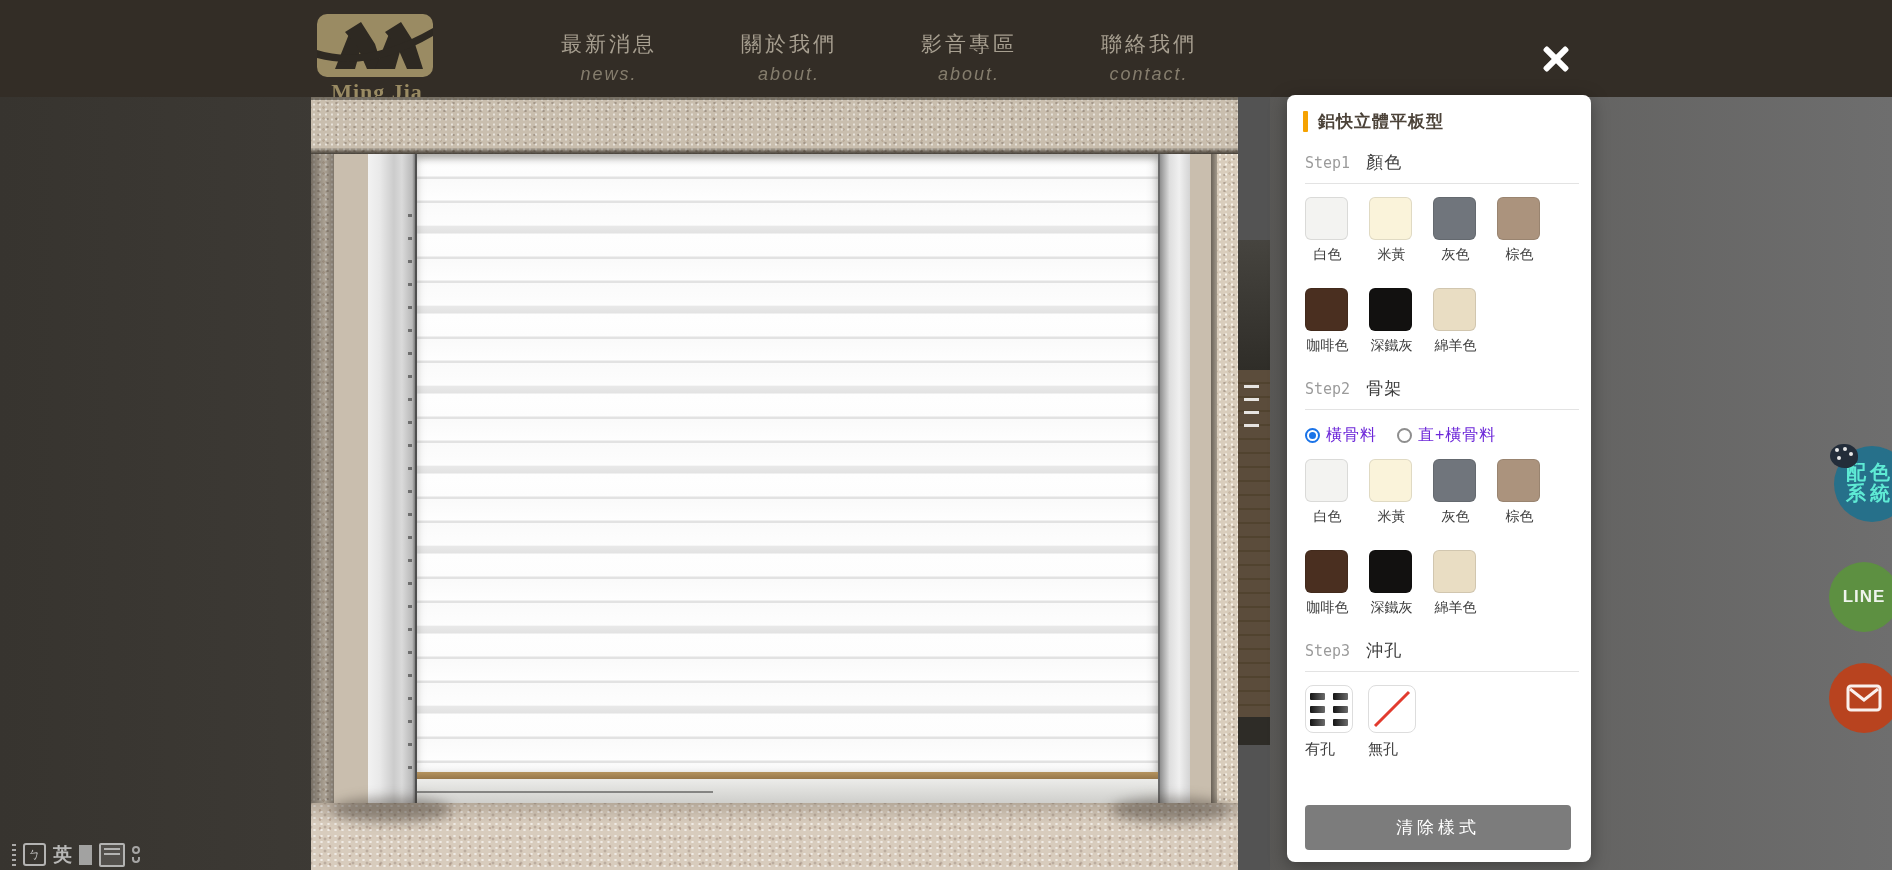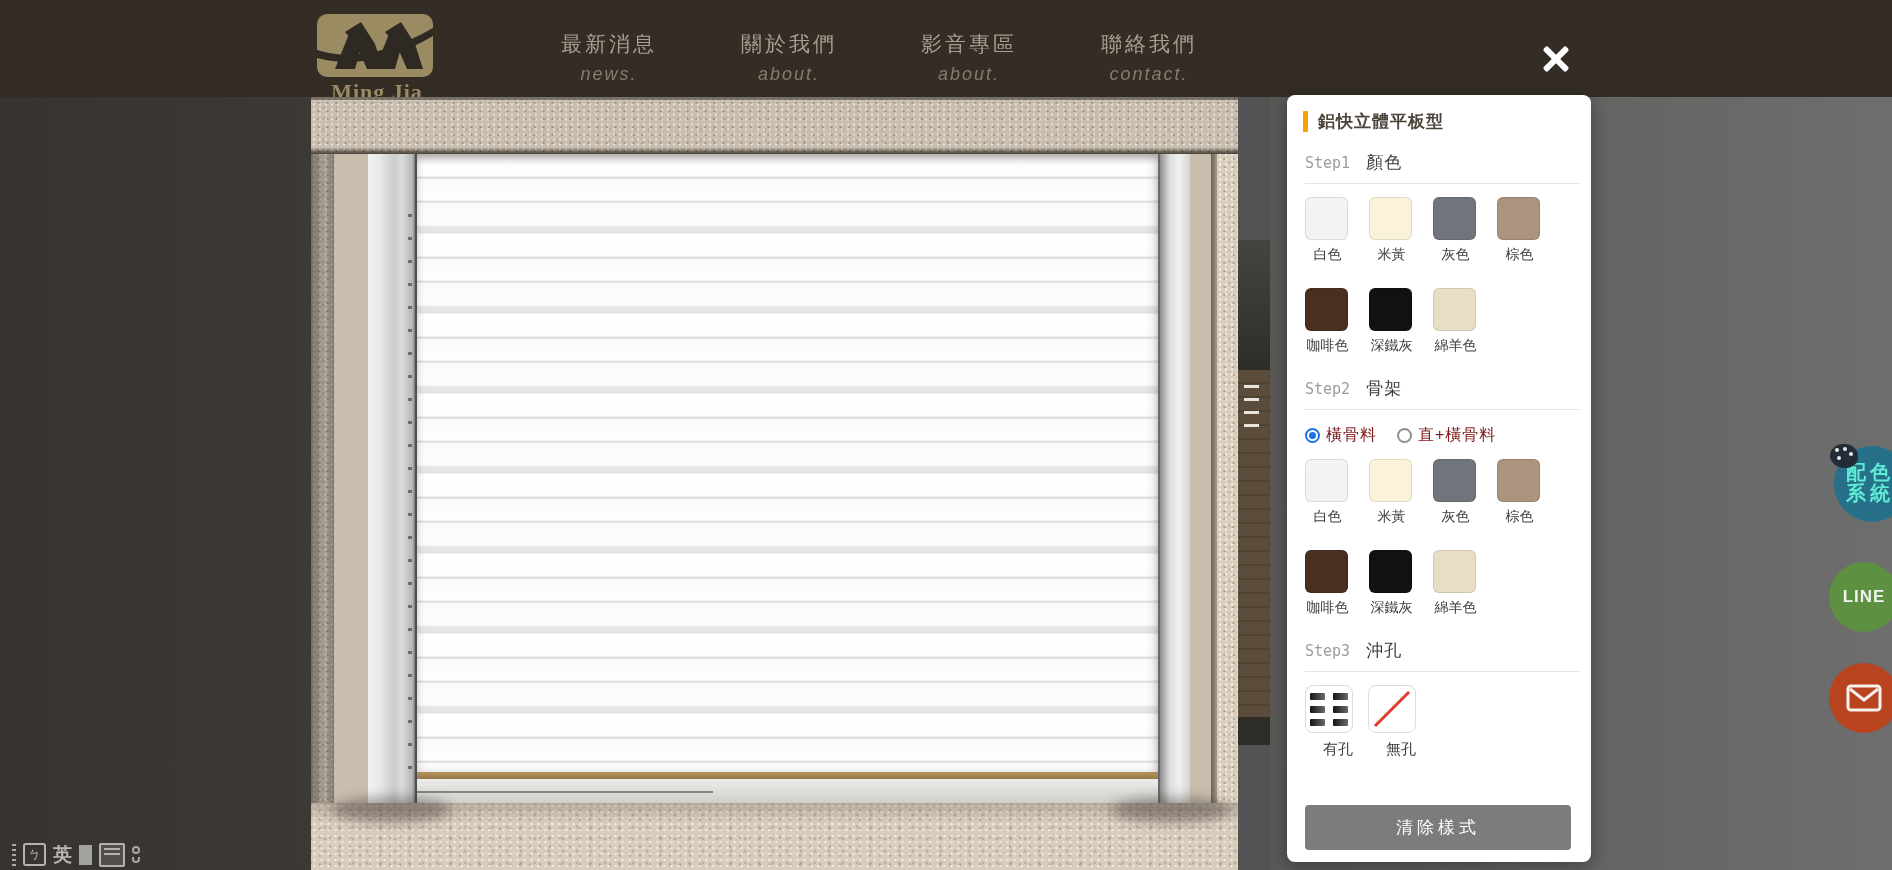--- a/index.html
+++ b/index.html
@@ -78,27 +78,27 @@
   .accent-bar{width:5px;height:21px;border-radius:1px;margin-right:10px;}
   .title-text{font-size:17px;font-weight:bold;color:#4c4339;letter-spacing:1px;}
   .step-head{display:flex;align-items:baseline;margin:18px 18px 0 18px;}
   .step-tag{font-family:"DejaVu Sans Mono",monospace;font-size:15px;color:#9b9b9b;margin-right:16px;}
   .step-label{font-size:17px;color:#3a3a3a;letter-spacing:1px;}
   .divider{height:1px;background:#e3e3e3;margin:9px 12px 0 18px;}
   .swatch-grid{display:grid;grid-template-columns:repeat(4,64px);margin:13px 0 0 18px;row-gap:20px;}
   .swatch-cell{display:flex;flex-direction:column;align-items:flex-start;}
   .swatch{width:43px;height:43px;border-radius:6px;border:1px solid rgba(0,0,0,.10);box-sizing:border-box;cursor:pointer;}
   .swatch-label{font-size:14px;color:#3d3d3d;margin:6px 0 4px 0;width:45px;text-align:center;white-space:nowrap;}
-  .radio-row{display:flex;gap:20px;margin:15px 18px 0 18px;font-size:16px;color:#7f1d1d;align-items:center;}
+  .radio-row{display:flex;gap:20px;margin:15px 18px 0 18px;font-size:16px;color:#6d28d9;align-items:center;}
   .radio-item{display:flex;align-items:center;gap:6px;cursor:pointer;letter-spacing:1px;}
   .radio-dot{width:15px;height:15px;border-radius:50%;box-sizing:border-box;border:2px solid #8e8e8e;background:#fff;position:relative;}
   .radio-dot.sel{border-color:#1a73e8;}
   .radio-dot.sel::after{content:"";position:absolute;left:2px;top:2px;width:7px;height:7px;border-radius:50%;background:#1a73e8;}
   .punch-row{display:flex;gap:15px;margin:13px 0 0 18px;}
-  .punch-cell{display:flex;flex-direction:column;align-items:flex-end;}
+  .punch-cell{display:flex;flex-direction:column;align-items:flex-start;}
   .punch-box{width:48px;height:48px;background:#fff;border:1px solid #ddd;border-radius:8px;box-sizing:border-box;
     position:relative;cursor:pointer;display:flex;align-items:center;justify-content:center;}
   .slots{display:grid;grid-template-columns:15px 15px;grid-template-rows:7px 7px 7px;column-gap:8px;row-gap:6px;}
   .slot{width:15px;height:7px;border-radius:1px;background:linear-gradient(90deg,#141414,#6b6b6b);}
   .punch-label{font-size:15px;color:#3d3d3d;margin-top:7px;}
   .clear-btn{position:absolute;left:18px;right:20px;bottom:12px;height:45px;background:#7c7c7c;border:none;
     border-radius:4px;color:#fff;font-size:17px;letter-spacing:4px;font-family:inherit;cursor:pointer;}
   
   .bg-sliver{position:absolute;left:1238px;top:97px;width:32px;height:773px;background:#535353;z-index:1;}
   .sl-dark-top{position:absolute;left:0;top:143px;width:32px;height:130px;background:linear-gradient(180deg,#46443f,#2f2d28);}

